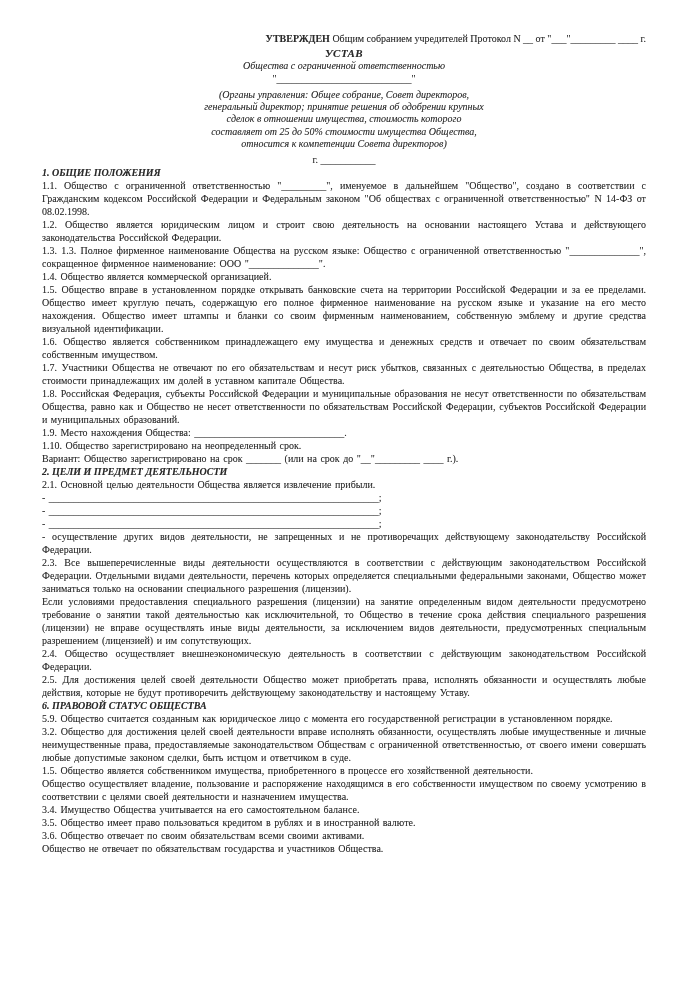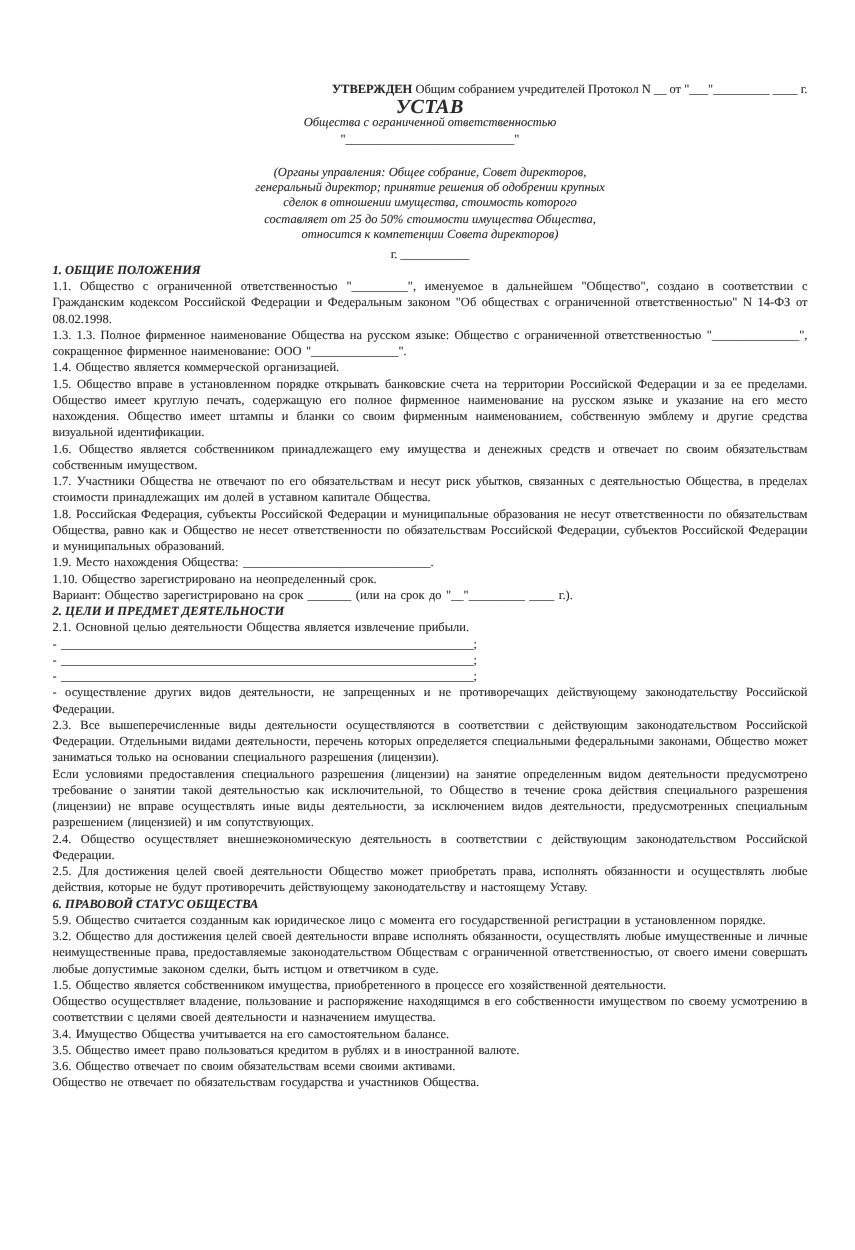--- a/index.html
+++ b/index.html
@@ -12,33 +12,33 @@
     height: 1000px;
     font-family: "Liberation Serif", "DejaVu Serif", serif;
     color: #2b2b2b;
     text-shadow: 0 0 0.6px rgba(43,43,43,0.35);
   }
   .page {
     position: relative;
     width: 684px;
     height: 1000px;
     box-sizing: border-box;
-    padding: 65px 38px 20px 42px;
+    padding: 32px 38px 20px 42px;
     background: #ffffff;
     overflow: hidden;
   }
   .approved-line {
     text-align: right;
     font-size: 10px;
     line-height: 13px;
   }
   .approved-line .bold { font-weight: bold; }
   .doc-title {
     text-align: center;
-    font-size: 16px;
+    font-size: 11px;
     font-weight: bold;
     font-style: italic;
     line-height: 14px;
     margin-top: 1px;
     letter-spacing: 0.5px;
   }
   .doc-subtitle {
     text-align: center;
     font-style: italic;
     font-size: 10px;
@@ -48,21 +48,21 @@
     text-align: center;
     font-size: 10px;
     line-height: 13px;
   }
   .management-note {
     white-space: pre-line;
     text-align: center;
     font-style: italic;
     font-size: 10px;
     line-height: 12.2px;
-    margin-top: 15px;
+    margin-top: 4px;
   }
   .city-line {
     text-align: center;
     font-size: 10px;
     line-height: 13px;
     margin-top: 3px;
   }
   .section-heading {
     text-align: left;
     font-weight: bold;
@@ -96,20 +96,21 @@
 генеральный директор; принятие решения об одобрении крупных
 сделок в отношении имущества, стоимость которого
 составляет от 25 до 50% стоимости имущества Общества,
 относится к компетенции Совета директоров)</div>
 
   <div class="city-line">г. ___________</div>
 
   <div id="document-body">
       <div class="section-heading">1. ОБЩИЕ ПОЛОЖЕНИЯ</div>
       <div class="para">1.1. Общество с ограниченной ответственностью "_________", именуемое в дальнейшем "Общество", создано в соответствии с Гражданским кодексом Российской Федерации и Федеральным законом "Об обществах с ограниченной ответственностью" N 14-ФЗ от 08.02.1998.</div>
+      <div class="para">1.2. Общество является юридическим лицом и строит свою деятельность на основании настоящего Устава и действующего законодательства Российской Федерации.</div>
       <div class="para">1.3. 1.3. Полное фирменное наименование Общества на русском языке: Общество с ограниченной ответственностью "______________", сокращенное фирменное наименование: ООО "______________".</div>
       <div class="para">1.4. Общество является коммерческой организацией.</div>
       <div class="para">1.5. Общество вправе в установленном порядке открывать банковские счета на территории Российской Федерации и за ее пределами. Общество имеет круглую печать, содержащую его полное фирменное наименование на русском языке и указание на его место нахождения. Общество имеет штампы и бланки со своим фирменным наименованием, собственную эмблему и другие средства визуальной идентификации.</div>
       <div class="para">1.6. Общество является собственником принадлежащего ему имущества и денежных средств и отвечает по своим обязательствам собственным имуществом.</div>
       <div class="para">1.7. Участники Общества не отвечают по его обязательствам и несут риск убытков, связанных с деятельностью Общества, в пределах стоимости принадлежащих им долей в уставном капитале Общества.</div>
       <div class="para">1.8. Российская Федерация, субъекты Российской Федерации и муниципальные образования не несут ответственности по обязательствам Общества, равно как и Общество не несет ответственности по обязательствам Российской Федерации, субъектов Российской Федерации и муниципальных образований.</div>
       <div class="para">1.9. Место нахождения Общества: ______________________________.</div>
       <div class="para">1.10. Общество зарегистрировано на неопределенный срок.</div>
       <div class="para">Вариант: Общество зарегистрировано на срок _______ (или на срок до "__"_________ ____ г.).</div>
       <div class="section-heading">2. ЦЕЛИ И ПРЕДМЕТ ДЕЯТЕЛЬНОСТИ</div>

